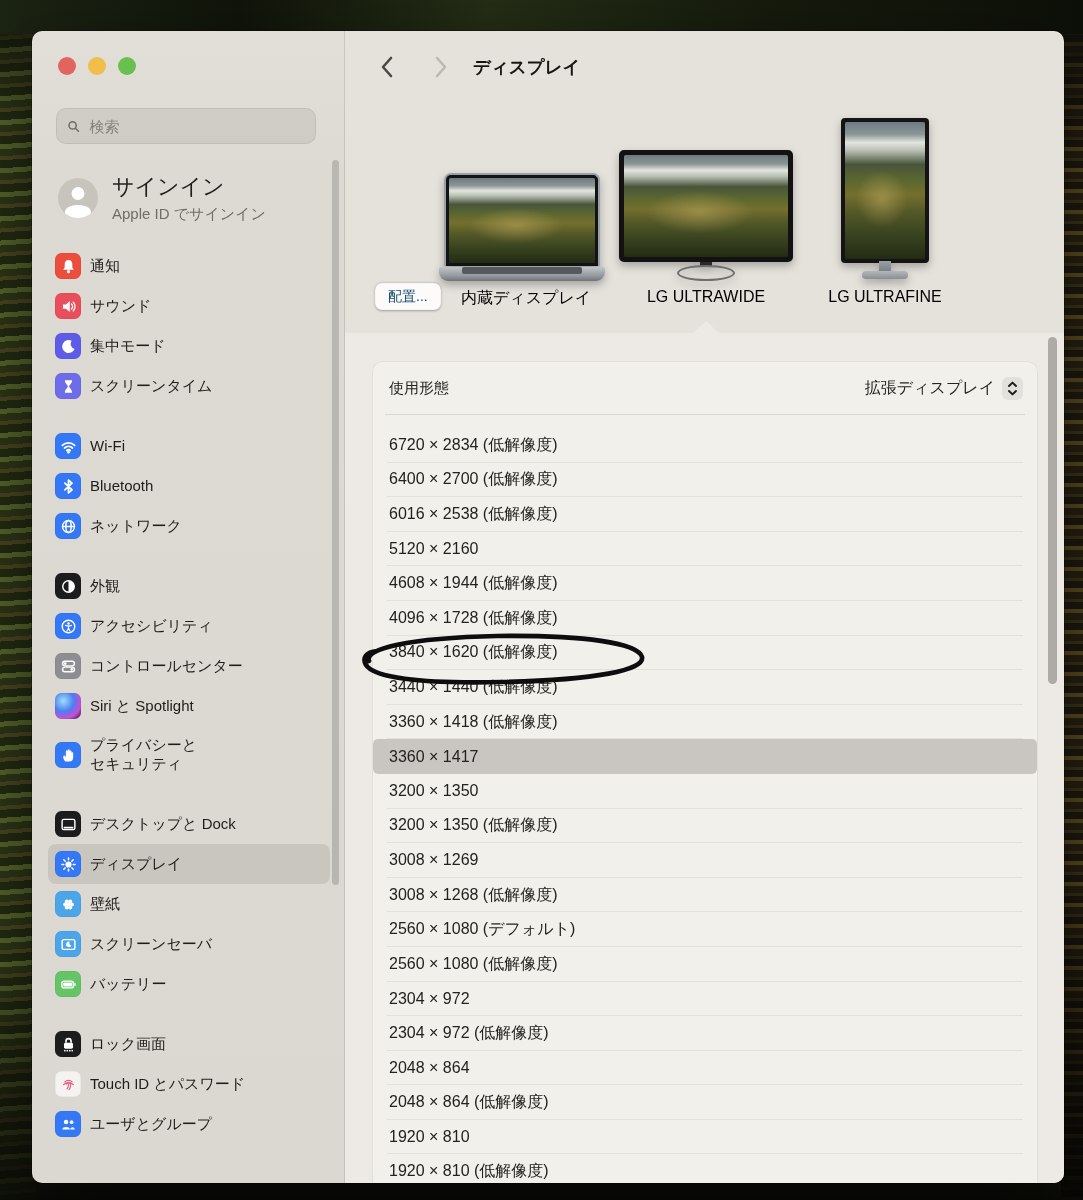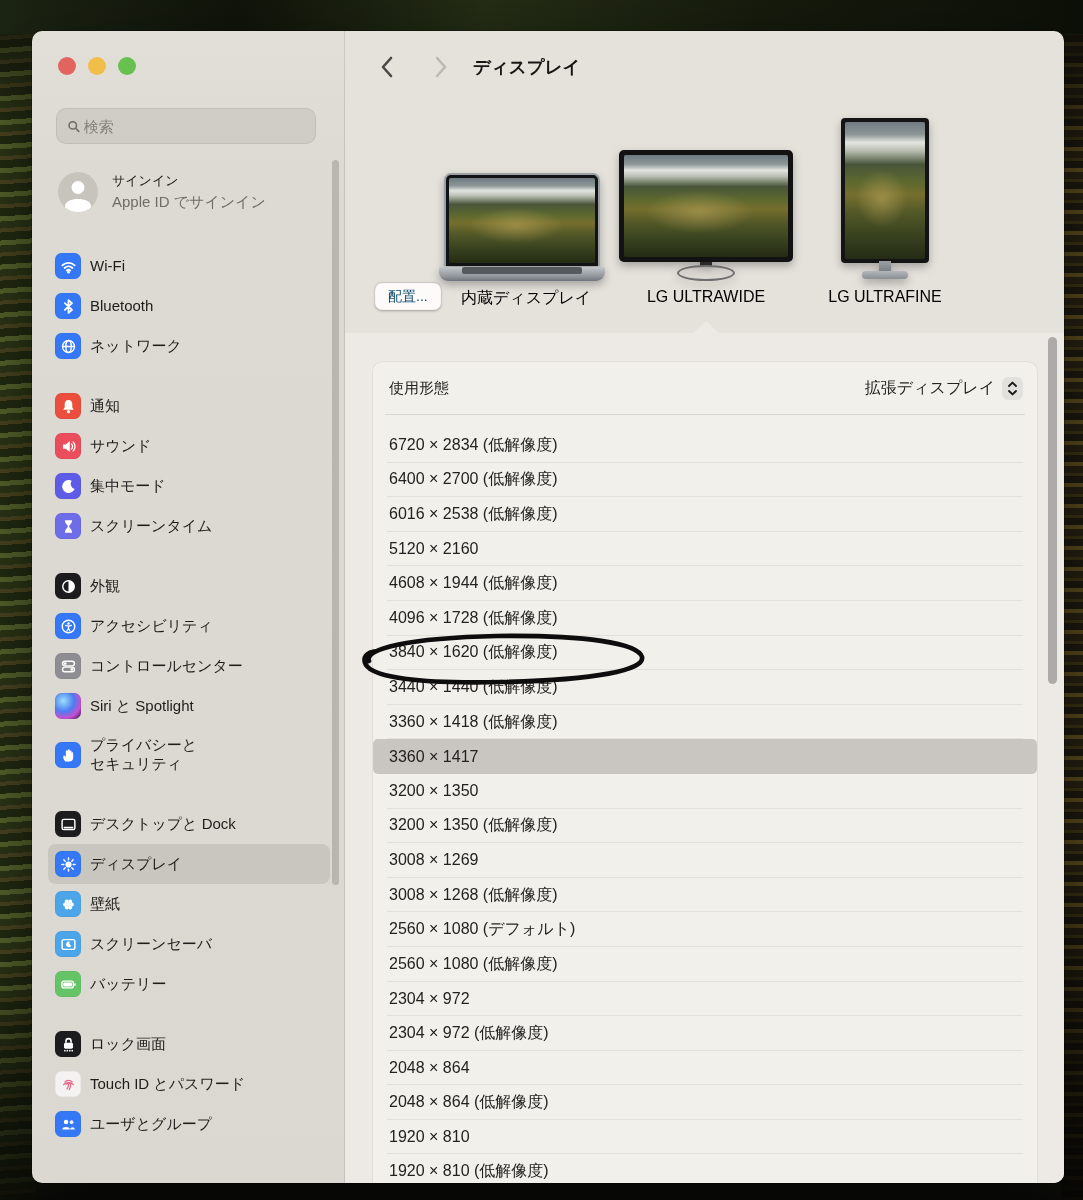--- a/index.html
+++ b/index.html
@@ -27,28 +27,28 @@
     border-radius:10px;overflow:hidden;display:flex;
     box-shadow:0 30px 70px rgba(0,0,0,.6),0 0 0 1px rgba(0,0,0,.25);}
   
   .sidebar{width:312px;height:100%;position:relative;flex:none;
     background:linear-gradient(180deg,#E2DFD9 0%,#DDDAD3 12%,#DBD8D1 100%);
     border-right:1px solid rgba(0,0,0,.1);}
   .traffic{position:absolute;left:26px;top:26px;display:flex;gap:12px}
   .traffic span{width:18px;height:18px;border-radius:50%;display:block}
   .t-red{background:#E1645F}.t-yellow{background:#F0BE49}.t-green{background:#68C04F}
   .searchbox{position:absolute;left:24px;top:77px;width:260px;height:36px;border-radius:10px;
-    background:rgba(0,0,0,.065);border:1px solid rgba(0,0,0,.075);display:flex;align-items:center;box-sizing:border-box;padding:0 10px;gap:1px}
+    background:rgba(0,0,0,.065);border:1px solid rgba(0,0,0,.075);display:flex;align-items:center;box-sizing:border-box;padding:0 10px;gap:7px}
   .searchbox input{border:0;background:transparent;outline:none;font-size:15px;color:#3a3936;width:100%;
     font-family:inherit}
   .searchbox input::placeholder{color:#84827c}
   .signin{position:absolute;left:26px;top:141px;display:flex;align-items:center;gap:14px}
   .avatar{width:40px;height:40px;border-radius:50%;background:#C7C4BE;position:relative;overflow:hidden;flex:none}
   .avatar svg{position:absolute;left:0;top:0}
-  .signin-title{font-size:13px;color:#1e1d1b}
+  .signin-title{font-size:22px;color:#1e1d1b}
   .signin-sub{font-size:15px;color:#6f6d68;margin-top:3px}
   .nav{position:absolute;left:0;top:215px;width:100%}
   .nav-group{margin-bottom:20px}
   .nav-item{display:flex;align-items:center;gap:9px;height:40px;margin:0 14px 0 16px;
     padding-left:7px;border-radius:8px;box-sizing:border-box}
   .nav-item.two{height:58px}
   .nav-item.sel{background:#C9C6C0}
   .tile{width:26px;height:26px;border-radius:6.5px;flex:none;display:flex;align-items:center;justify-content:center;
     box-shadow:inset 0 0 0 .5px rgba(0,0,0,.08)}
   .nav-label{font-size:15px;color:#1e1d1b;line-height:1.25;white-space:pre-line}
@@ -134,20 +134,57 @@
       </div>
       <div>
         <div class="signin-title">サインイン</div>
         <div class="signin-sub">Apple ID でサインイン</div>
       </div>
     </div>
 
     <div class="nav" id="sidebar-groups">
         <div class="nav-group">
           <div class="nav-item">
+            <span class="tile" style="background: rgb(235, 78, 61);">
+              <svg width="17" height="17" viewBox="0 0 16 16">
+                <path d="M8 1.8 C5.7 1.8 4.4 3.6 4.4 5.8 L4.4 9 L3 11.1 L13 11.1 L11.6 9 L11.6 5.8 C11.6 3.6 10.3 1.8 8 1.8 Z" fill="#fff"></path>
+                <circle cx="8" cy="12.9" r="1.5" fill="#fff"></circle>
+              </svg>
+            </span>
+            <span class="nav-label">通知</span>
+          </div>
+          <div class="nav-item">
+            <span class="tile" style="background: rgb(234, 78, 92);">
+              <svg width="17" height="17" viewBox="0 0 16 16">
+                <path d="M2.8 6 H5.6 L9.2 2.8 V13.2 L5.6 10 H2.8 Z" fill="#fff"></path>
+                <path class="s2" d="M10.8 5.6 A3.4 3.4 0 0 1 10.8 10.4"></path>
+                <path class="s2" d="M12.5 3.9 A6.2 6.2 0 0 1 12.5 12.1"></path>
+              </svg>
+            </span>
+            <span class="nav-label">サウンド</span>
+          </div>
+          <div class="nav-item">
+            <span class="tile" style="background: rgb(94, 92, 230);">
+              <svg width="17" height="17" viewBox="0 0 16 16">
+                <path d="M11 2.6 A6.1 6.1 0 1 0 13.8 10.4 A5.1 5.1 0 0 1 11 2.6 Z" fill="#fff"></path>
+              </svg>
+            </span>
+            <span class="nav-label">集中モード</span>
+          </div>
+          <div class="nav-item">
+            <span class="tile" style="background: rgb(110, 108, 232);">
+              <svg width="17" height="17" viewBox="0 0 16 16">
+                <path d="M4.6 2.2 H11.4 C11.4 5.4 8.6 6.6 8.6 8 C8.6 9.4 11.4 10.6 11.4 13.8 H4.6 C4.6 10.6 7.4 9.4 7.4 8 C7.4 6.6 4.6 5.4 4.6 2.2 Z" fill="#fff"></path>
+              </svg>
+            </span>
+            <span class="nav-label">スクリーンタイム</span>
+          </div>
+        </div>
+        <div class="nav-group">
+          <div class="nav-item">
             <span class="tile" style="background: rgb(52, 120, 246);">
               <svg width="17" height="17" viewBox="0 0 16 16">
                 <path class="s" d="M2.2 6.9 A8.4 8.4 0 0 1 13.8 6.9"></path>
                 <path class="s" d="M4.3 9.4 A5.4 5.4 0 0 1 11.7 9.4"></path>
                 <path class="s" d="M6.4 11.7 A2.6 2.6 0 0 1 9.6 11.7"></path>
                 <circle cx="8" cy="13.3" r="1.25" fill="#fff"></circle>
               </svg>
             </span>
             <span class="nav-label">Wi-Fi</span>
           </div>
@@ -161,57 +198,20 @@
           </div>
           <div class="nav-item">
             <span class="tile" style="background: rgb(52, 120, 246);">
               <svg width="17" height="17" viewBox="0 0 16 16">
                 <circle class="s2" cx="8" cy="8" r="5.6"></circle>
                 <ellipse class="s2" cx="8" cy="8" rx="2.5" ry="5.6"></ellipse>
                 <path class="s2" d="M2.4 8 H13.6"></path>
               </svg>
             </span>
             <span class="nav-label">ネットワーク</span>
-          </div>
-        </div>
-        <div class="nav-group">
-          <div class="nav-item">
-            <span class="tile" style="background: rgb(235, 78, 61);">
-              <svg width="17" height="17" viewBox="0 0 16 16">
-                <path d="M8 1.8 C5.7 1.8 4.4 3.6 4.4 5.8 L4.4 9 L3 11.1 L13 11.1 L11.6 9 L11.6 5.8 C11.6 3.6 10.3 1.8 8 1.8 Z" fill="#fff"></path>
-                <circle cx="8" cy="12.9" r="1.5" fill="#fff"></circle>
-              </svg>
-            </span>
-            <span class="nav-label">通知</span>
-          </div>
-          <div class="nav-item">
-            <span class="tile" style="background: rgb(234, 78, 92);">
-              <svg width="17" height="17" viewBox="0 0 16 16">
-                <path d="M2.8 6 H5.6 L9.2 2.8 V13.2 L5.6 10 H2.8 Z" fill="#fff"></path>
-                <path class="s2" d="M10.8 5.6 A3.4 3.4 0 0 1 10.8 10.4"></path>
-                <path class="s2" d="M12.5 3.9 A6.2 6.2 0 0 1 12.5 12.1"></path>
-              </svg>
-            </span>
-            <span class="nav-label">サウンド</span>
-          </div>
-          <div class="nav-item">
-            <span class="tile" style="background: rgb(94, 92, 230);">
-              <svg width="17" height="17" viewBox="0 0 16 16">
-                <path d="M11 2.6 A6.1 6.1 0 1 0 13.8 10.4 A5.1 5.1 0 0 1 11 2.6 Z" fill="#fff"></path>
-              </svg>
-            </span>
-            <span class="nav-label">集中モード</span>
-          </div>
-          <div class="nav-item">
-            <span class="tile" style="background: rgb(110, 108, 232);">
-              <svg width="17" height="17" viewBox="0 0 16 16">
-                <path d="M4.6 2.2 H11.4 C11.4 5.4 8.6 6.6 8.6 8 C8.6 9.4 11.4 10.6 11.4 13.8 H4.6 C4.6 10.6 7.4 9.4 7.4 8 C7.4 6.6 4.6 5.4 4.6 2.2 Z" fill="#fff"></path>
-              </svg>
-            </span>
-            <span class="nav-label">スクリーンタイム</span>
           </div>
         </div>
         <div class="nav-group">
           <div class="nav-item">
             <span class="tile" style="background: rgb(28, 28, 30);">
               <svg width="17" height="17" viewBox="0 0 16 16">
                 <circle class="s2" cx="8" cy="8" r="5.4"></circle>
                 <path d="M8 2.6 A5.4 5.4 0 0 1 8 13.4 Z" fill="#fff"></path>
               </svg>
             </span>

